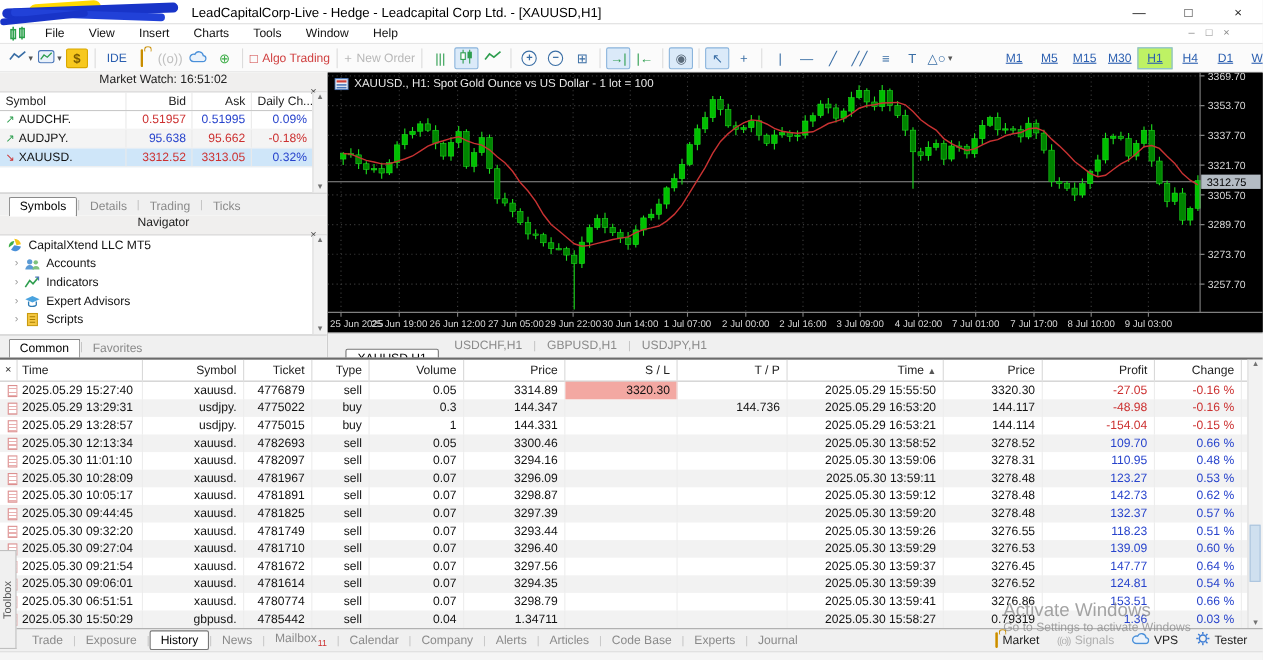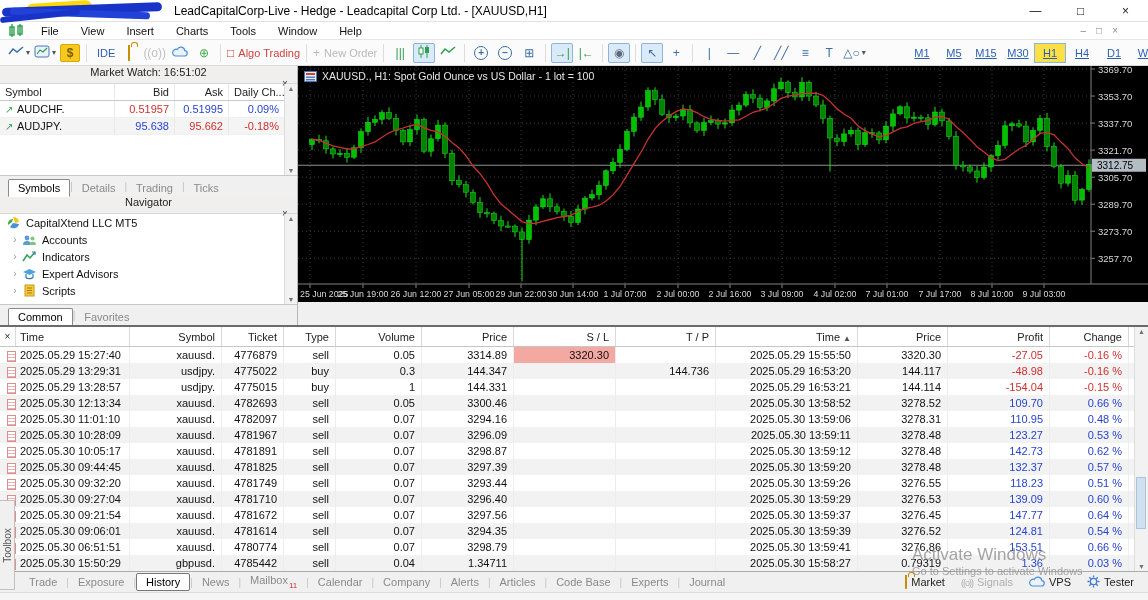--- a/index.html
+++ b/index.html
@@ -28,21 +28,21 @@
   .tb-btn { min-width:22px; height:20px; margin:0 1px; display:flex; align-items:center; justify-content:center; font-size:12px; border:1px solid transparent; border-radius:2px; white-space:nowrap; }
   .tb-btn.active { background:#dbeaf9; border-color:#8ab4dc; }
   .tb-btn.disabled { color:#b8b8b8; }
   .tb-sep { width:1px; height:18px; background:#dcdcdc; margin:0 4px; flex:0 0 auto; }
   .tb-label { margin-left:4px; font-size:11px; }
   .tb-caret { font-size:8px; color:#555; margin-left:2px; }
   .dollar { background:#f7c81e; border:1px solid #d9a800; color:#7a5b00; font-weight:bold; width:20px; height:18px; border-radius:2px; display:flex; align-items:center; justify-content:center; }
   .circle-ico { width:14px; height:14px; border:1.5px solid #3a6ea5; border-radius:50%; color:#3a6ea5; display:flex; align-items:center; justify-content:center; font-size:10px; font-weight:bold; }
   .tf-group { margin-left:auto; display:flex; margin-right:-14px; }
   .tf-btn { width:32px; height:20px; display:flex; align-items:center; justify-content:center; color:#2b5fb0; font-size:11px; border:1px solid transparent;text-decoration:underline; }
-  .tf-btn.active { background:#fde047; border-color:#86b7e0; }
+  .tf-btn.active { background:#bef264; border-color:#86b7e0; }
   .bag-ico { position:relative; width:11px; height:9px; background:#f3b11c; border:1px solid #c88d00; border-radius:1px 1px 2px 2px; margin-top:4px; }
   .bag-ico::before { content:""; position:absolute; left:2px; top:-4px; width:5px; height:4px; border:1px solid #c88d00; border-bottom:none; border-radius:3px 3px 0 0; }
 
   
   .main { position:absolute; top:66px; left:0; width:1148px; height:259px; display:flex; }
   .left-col { width:298px; height:259px; border-right:1px solid #b8b8b8; display:flex; flex-direction:column; background:#fff; }
   .panel { display:flex; flex-direction:column; background:#fff; }
   .panel-title { height:18px; background:#f0efee; border-bottom:1px solid #d8d8d8; display:flex; align-items:center; padding:0 5px; font-size:11px; color:#222;flex-direction:column; }
   .panel-close { margin-left:auto; color:#444; font-size:10px; width:14px; text-align:center; }
   .panel-tabs { height:21px; background:#f0f0f0; border-top:1px solid #c8c8c8; display:flex; align-items:flex-end; padding-left:8px; }
@@ -65,21 +65,21 @@
   .vscroll { position:absolute; right:0; top:0; bottom:0; width:13px; background:#f2f2f2; border-left:1px solid #dcdcdc; display:flex; flex-direction:column; align-items:center; justify-content:space-between; padding:1px 0; color:#737373; font-size:7px; }
 
   
   .nav-body { position:relative; flex:1; overflow:hidden; }
   .nav-row { height:17px; display:flex; align-items:center; padding-left:5px; }
   .nav-expander { width:12px; color:#9a9a9a; font-size:10px; text-align:center; }
   .nav-ico { width:16px; height:13px; display:flex; align-items:center; justify-content:center; margin-right:5px; }
   .nav-label { font-size:11px; color:#111; }
 
   
-  .chart-region { width:850px; height:259px; display:flex; flex-direction:row; }
+  .chart-region { width:850px; height:259px; display:flex; flex-direction:column; }
   .chart-box { position:relative; width:850px; height:236px; background:#000; }
   .chart-header { position:absolute; left:6px; top:4px; display:flex; align-items:center; gap:5px; color:#e8e8e8; font-size:10.5px; z-index:3; }
   .chart-tabs { height:23px; background:#f0f0f0; border-top:1px solid #9a9a9a; display:flex; align-items:center; padding-left:16px; }
   .ctab { padding:2px 10px; color:#8a8a8a; font-size:11px; }
   .ctab.active { background:#fff; border:1px solid #777; color:#000; border-radius:2px; margin-right:4px;margin-top:24px; }
 
   
   .toolbox { position:absolute; top:325px; left:0; width:1148px; height:246px; background:#fff; border-top:2px solid #6b6b6b; display:flex; }
   .hist-area { flex:1; overflow:hidden; }
   .hrow { display:grid; grid-template-columns:16px 114px 92px 62px 52px 86px 92px 102px 100px 142px 90px 102px 79px; height:16px; line-height:16px; }
@@ -304,20 +304,26 @@
               <div class="mw-cell sym"><span class="mw-arrow" style="color:#2e9e4f;">↗</span>AUDCHF.</div>
               <div class="mw-cell neg">0.51957</div>
               <div class="mw-cell pos">0.51995</div>
               <div class="mw-cell pos">0.09%</div>
             </div>
             <div class="mw-row alt">
               <div class="mw-cell sym"><span class="mw-arrow" style="color:#2e9e4f;">↗</span>AUDJPY.</div>
               <div class="mw-cell pos">95.638</div>
               <div class="mw-cell neg">95.662</div>
               <div class="mw-cell neg">-0.18%</div>
+            </div>
+            <div class="mw-row selected">
+              <div class="mw-cell sym"><span class="mw-arrow" style="color:#cc3030;">↘</span>XAUUSD.</div>
+              <div class="mw-cell neg">3312.52</div>
+              <div class="mw-cell neg">3313.05</div>
+              <div class="mw-cell pos">0.32%</div>
             </div>
           </div>
         <div class="vscroll">
             <span>▲</span>
             <span>▼</span>
           </div>
       </div>
       <div class="panel-tabs" id="mw-tabs">
           <div class="ptab active">Symbols</div>
           <span class="ptab-sep">|</span>

